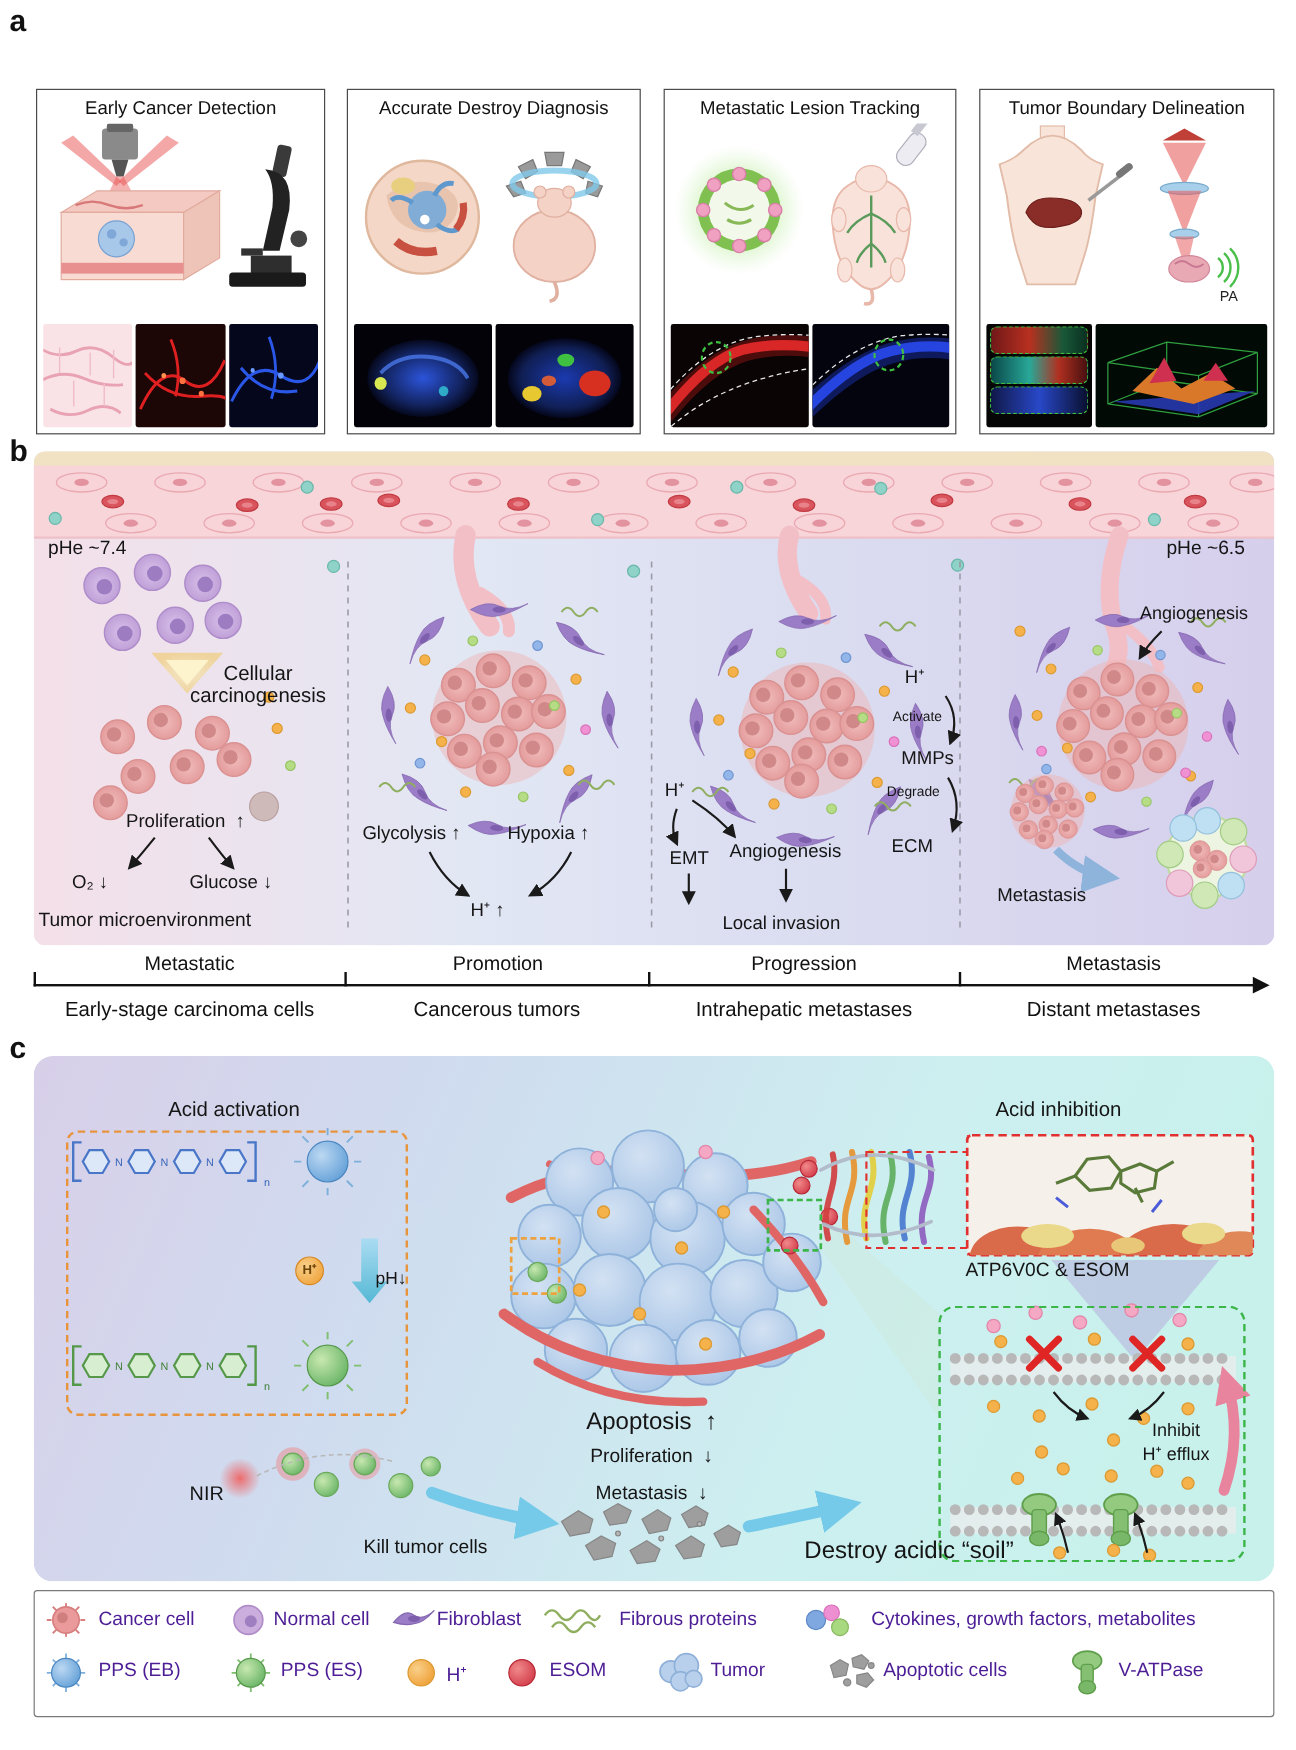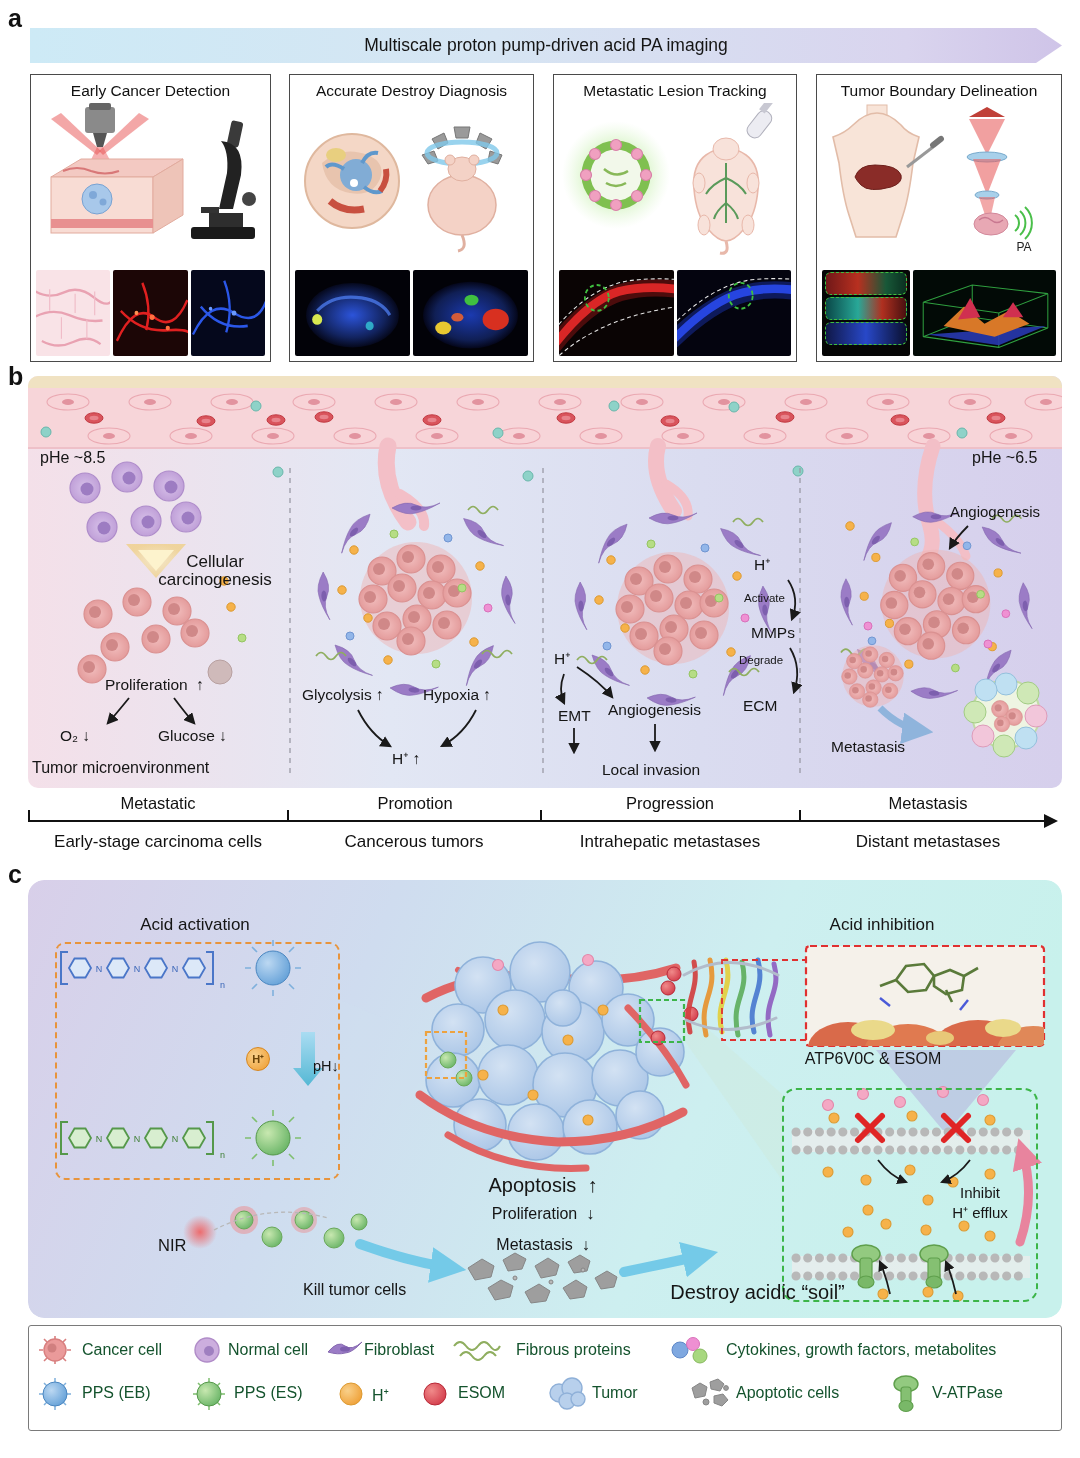--- a/index.html
+++ b/index.html
@@ -20,33 +20,30 @@
 .panelwrap{position:absolute;overflow:hidden}
 .axis{position:absolute;background:#111}
 .tick{position:absolute;width:2px;height:12px;background:#111}
 .arrowhead-r{position:absolute;width:0;height:0;border-left:14px solid #111;border-top:7px solid transparent;border-bottom:7px solid transparent}
 .stage-name{position:absolute;text-align:center;font-size:16.5px;color:#111;white-space:nowrap}
 .stage-sub{position:absolute;text-align:center;font-size:17px;color:#111;white-space:nowrap}
 .dashedbox-orange{position:absolute;border:2.2px dashed #e8943c;border-radius:10px}
 .dashedbox-green{position:absolute;border:2.5px dashed #3cb549;border-radius:14px}
 .hbadge{position:absolute;width:24px;height:24px;border-radius:50%;background:radial-gradient(circle at 35% 35%,#f9d08a,#ee9b2e);border:1px solid #d8861c;color:#6b4408;font-size:11px;font-weight:bold;text-align:center;line-height:22px}
 .legendbox{position:absolute;left:28px;top:1325px;width:1034px;height:106px;background:#fff;border:1.6px solid #7a7a7a;border-radius:3px}
-.lg-label{position:absolute;font-size:16px;color:#14532d;white-space:nowrap}
+.lg-label{position:absolute;font-size:16px;color:#4c1d95;white-space:nowrap}
 .aru{font-weight:bold}
 </style>
 </head>
 <body>
 
 <div class="page">
 
   <div class="lbl" style="left:8px;top:4px">a</div>
 
-  <div class="banner">
-    <span>Multiscale proton pump-driven acid PA imaging</span>
-  </div>
 
   <div class="card" style="left:30px;width:241px">
     <div class="card-title">Early Cancer Detection</div>
     <svg class="card-art" width="235" height="152" viewBox="0 0 235 152">
       <rect x="52" y="4" width="30" height="26" rx="3" fill="#8a8a8a"></rect>
       <rect x="56" y="0" width="22" height="7" rx="2" fill="#666"></rect>
       <polygon points="60,30 74,30 70,44 64,44" fill="#555"></polygon>
       <polygon points="18,16 28,10 68,48 64,52" fill="#e85050" opacity="0.5"></polygon>
       <polygon points="116,16 106,10 66,48 70,52" fill="#e85050" opacity="0.5"></polygon>
       <polygon points="64,44 70,44 86,74 50,74" fill="#e85050" opacity="0.45"></polygon>
@@ -546,21 +543,21 @@
         <circle cx="-31" cy="-2" r="11" fill="#cfe8b6" stroke="#a2cc84"></circle>
         <circle cx="-20" cy="-24" r="11" fill="#bfe0f2" stroke="#93c0dc"></circle>
         <use href="#ccell" transform="translate(-6,-5) scale(0.6)"></use>
         <use href="#ccell" transform="translate(8,3) scale(0.6)"></use>
         <use href="#ccell" transform="translate(-4,10) scale(0.55)"></use>
       </g>
     </g>
   </svg>
   </div>
 
-  <div class="t" style="left:40px;top:449px;font-size:16px">pHe ~8.5</div>
+  <div class="t" style="left:40px;top:449px;font-size:16px">pHe ~7.4</div>
   <div class="t tc" style="left:150px;top:553px;width:130px;font-size:17px;line-height:18px">
     <div>Cellular</div>
     <div>carcinogenesis</div>
   </div>
   <div class="t" style="left:105px;top:676px"><span>Proliferation</span>&nbsp;&nbsp;<span class="aru">↑</span></div>
   <div class="t" style="left:60px;top:727px"><span>O₂</span>&nbsp;<span class="aru">↓</span></div>
   <div class="t" style="left:158px;top:727px"><span>Glucose</span>&nbsp;<span class="aru">↓</span></div>
   <div class="t" style="left:32px;top:759px;font-size:16px">Tumor microenvironment</div>
 
   <div class="t" style="left:302px;top:686px"><span>Glycolysis</span>&nbsp;<span class="aru">↑</span></div>

